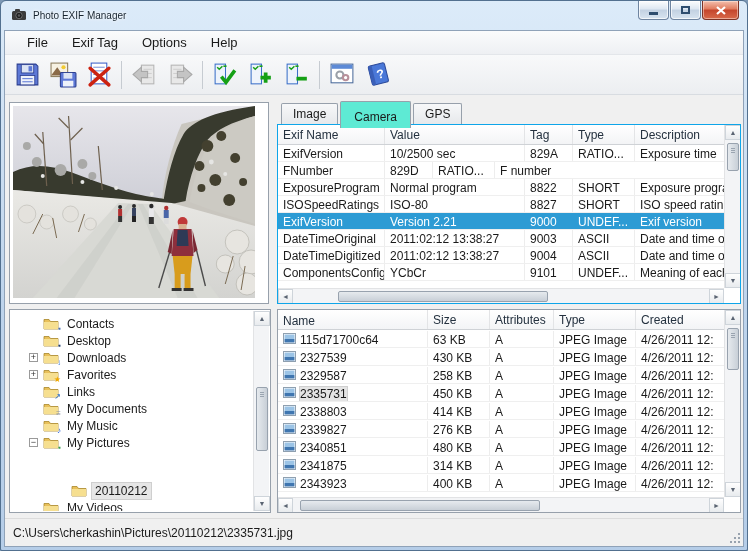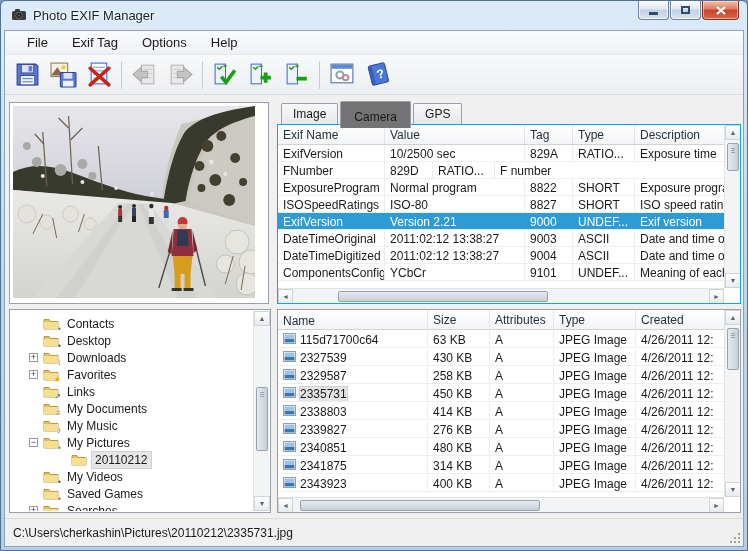--- a/index.html
+++ b/index.html
@@ -6,21 +6,21 @@
   html,body { width:748px; height:551px; }
   body { font-family:"Liberation Sans",sans-serif; font-size:12px; color:#1a1a1a;
          position:relative; overflow:hidden; background:#7d98b5; }
 
   
   .window { position:absolute; inset:0; border:1px solid #52708f;
             border-radius:6px 6px 2px 2px;
             background:linear-gradient(#dcebf9,#bed4ec 55%,#b5cde8); }
   .titlebar { height:29px; display:flex; align-items:flex-start; padding:0; }
   .tb-left { display:flex; align-items:center; gap:6px; padding:6px 0 0 10px; }
-  .title-text { font-size:13px; color:#15232f; text-shadow:0 0 4px #fff, 0 0 2px #fff; white-space:nowrap; }
+  .title-text { font-size:10px; color:#15232f; text-shadow:0 0 4px #fff, 0 0 2px #fff; white-space:nowrap; }
   .controls { margin-left:auto; display:flex; padding-right:8px; }
   .ctrl { width:31px; height:19px; margin-left:1px; border:1px solid #6e84a0; border-top:none;
           border-radius:0 0 4px 4px; display:flex; align-items:center; justify-content:center;
           background:linear-gradient(#fcfdfe,#dde7f2 45%,#c2d1e2 50%,#d8e4f0);
           box-shadow:inset 0 0 0 1px rgba(255,255,255,.7); }
   .ctrl.close { width:37px; border-color:#7e3326;
           background:linear-gradient(#f3c0ae,#e07a5d 45%,#c4452c 50%,#d8694a);
           box-shadow:inset 0 0 0 1px rgba(255,235,225,.5); }
   .g-min { width:9px; height:3px; background:#2e4d6e; margin-top:6px; }
   .g-max { width:9px; height:8px; border:2px solid #2e4d6e; background:transparent; }
@@ -42,21 +42,21 @@
   .preview-panel { left:4px; top:7px; width:260px; height:202px; }
   .preview-panel svg { display:block; margin:3px; }
   .exif-wrap { position:absolute; left:272px; top:7px; width:464px; height:202px; }
   .tree-panel { left:4px; top:214px; width:262px; height:204px; }
   .files-panel { left:272px; top:214px; width:464px; height:204px; }
 
   
   .tabstrip { height:22px; display:flex; align-items:center; padding-left:4px; }
   .tab { padding:3px 11px 3px; border:1px solid #97a0ab; border-bottom:none; margin-right:2px;
          border-radius:2px 2px 0 0; background:linear-gradient(#f7f8f9,#e6e8eb); position:relative; }
-  .tab.active { background:#737373; z-index:2; padding:8px 13px 4px; top:1px; }
+  .tab.active { background:#5eead4; z-index:2; padding:8px 13px 4px; top:1px; }
   .exif-table { position:absolute; left:0; top:22px; right:0; bottom:0; background:#fff;
                 border:1px solid #0ea5e9; overflow:hidden; }
 
   
   .thead { display:flex; height:20px; background:linear-gradient(#ffffff,#f3f4f6);
            border-bottom:1px solid #cfd2d6; }
   .hcell { padding:3px 5px 0; border-right:1px solid #e3e4e6; white-space:nowrap; overflow:hidden; color:#24313f; }
   .trow { display:flex; border-bottom:1px solid #efefef; }
   .exif-table .trow { height:17px; }
   .files-table .trow { height:18px;align-items:flex-end; }
@@ -496,21 +496,21 @@
               <span class="titem-label">My Music</span>
             </div>
             <div class="tree-item" style="padding-left: 18px;">
               <span class="exp">−</span>
               <span class="ticon"><svg width="16" height="13" viewBox="0 0 16 13">
                   <path d="M1 2.5 h5 l1.5 2 H15 V12 H1 Z" fill="#e8c05a" stroke="#a8862a" stroke-width=".8"></path>
                   <path d="M1 5 H15 V12 H1 Z" fill="#f6df90"></path>
                 </svg><span class="ovl" style="color: rgb(58, 154, 74);">▪</span></span>
               <span class="titem-label">My Pictures</span>
             </div>
-            <div class="tree-item" style="padding-left: 46px;">
+            <div class="tree-item" style="padding-left: 46px; margin-top: 31px;">
               <span class="exp none"></span>
               <span class="ticon"><svg width="16" height="13" viewBox="0 0 16 13">
                   <path d="M1 2.5 h5 l1.5 2 H15 V12 H1 Z" fill="#e8c05a" stroke="#a8862a" stroke-width=".8"></path>
                   <path d="M1 5 H15 V12 H1 Z" fill="#f6df90"></path>
                 </svg></span>
               <span class="titem-label sel">20110212</span>
             </div>
             <div class="tree-item" style="padding-left: 18px;">
               <span class="exp none"></span>
               <span class="ticon"><svg width="16" height="13" viewBox="0 0 16 13">

